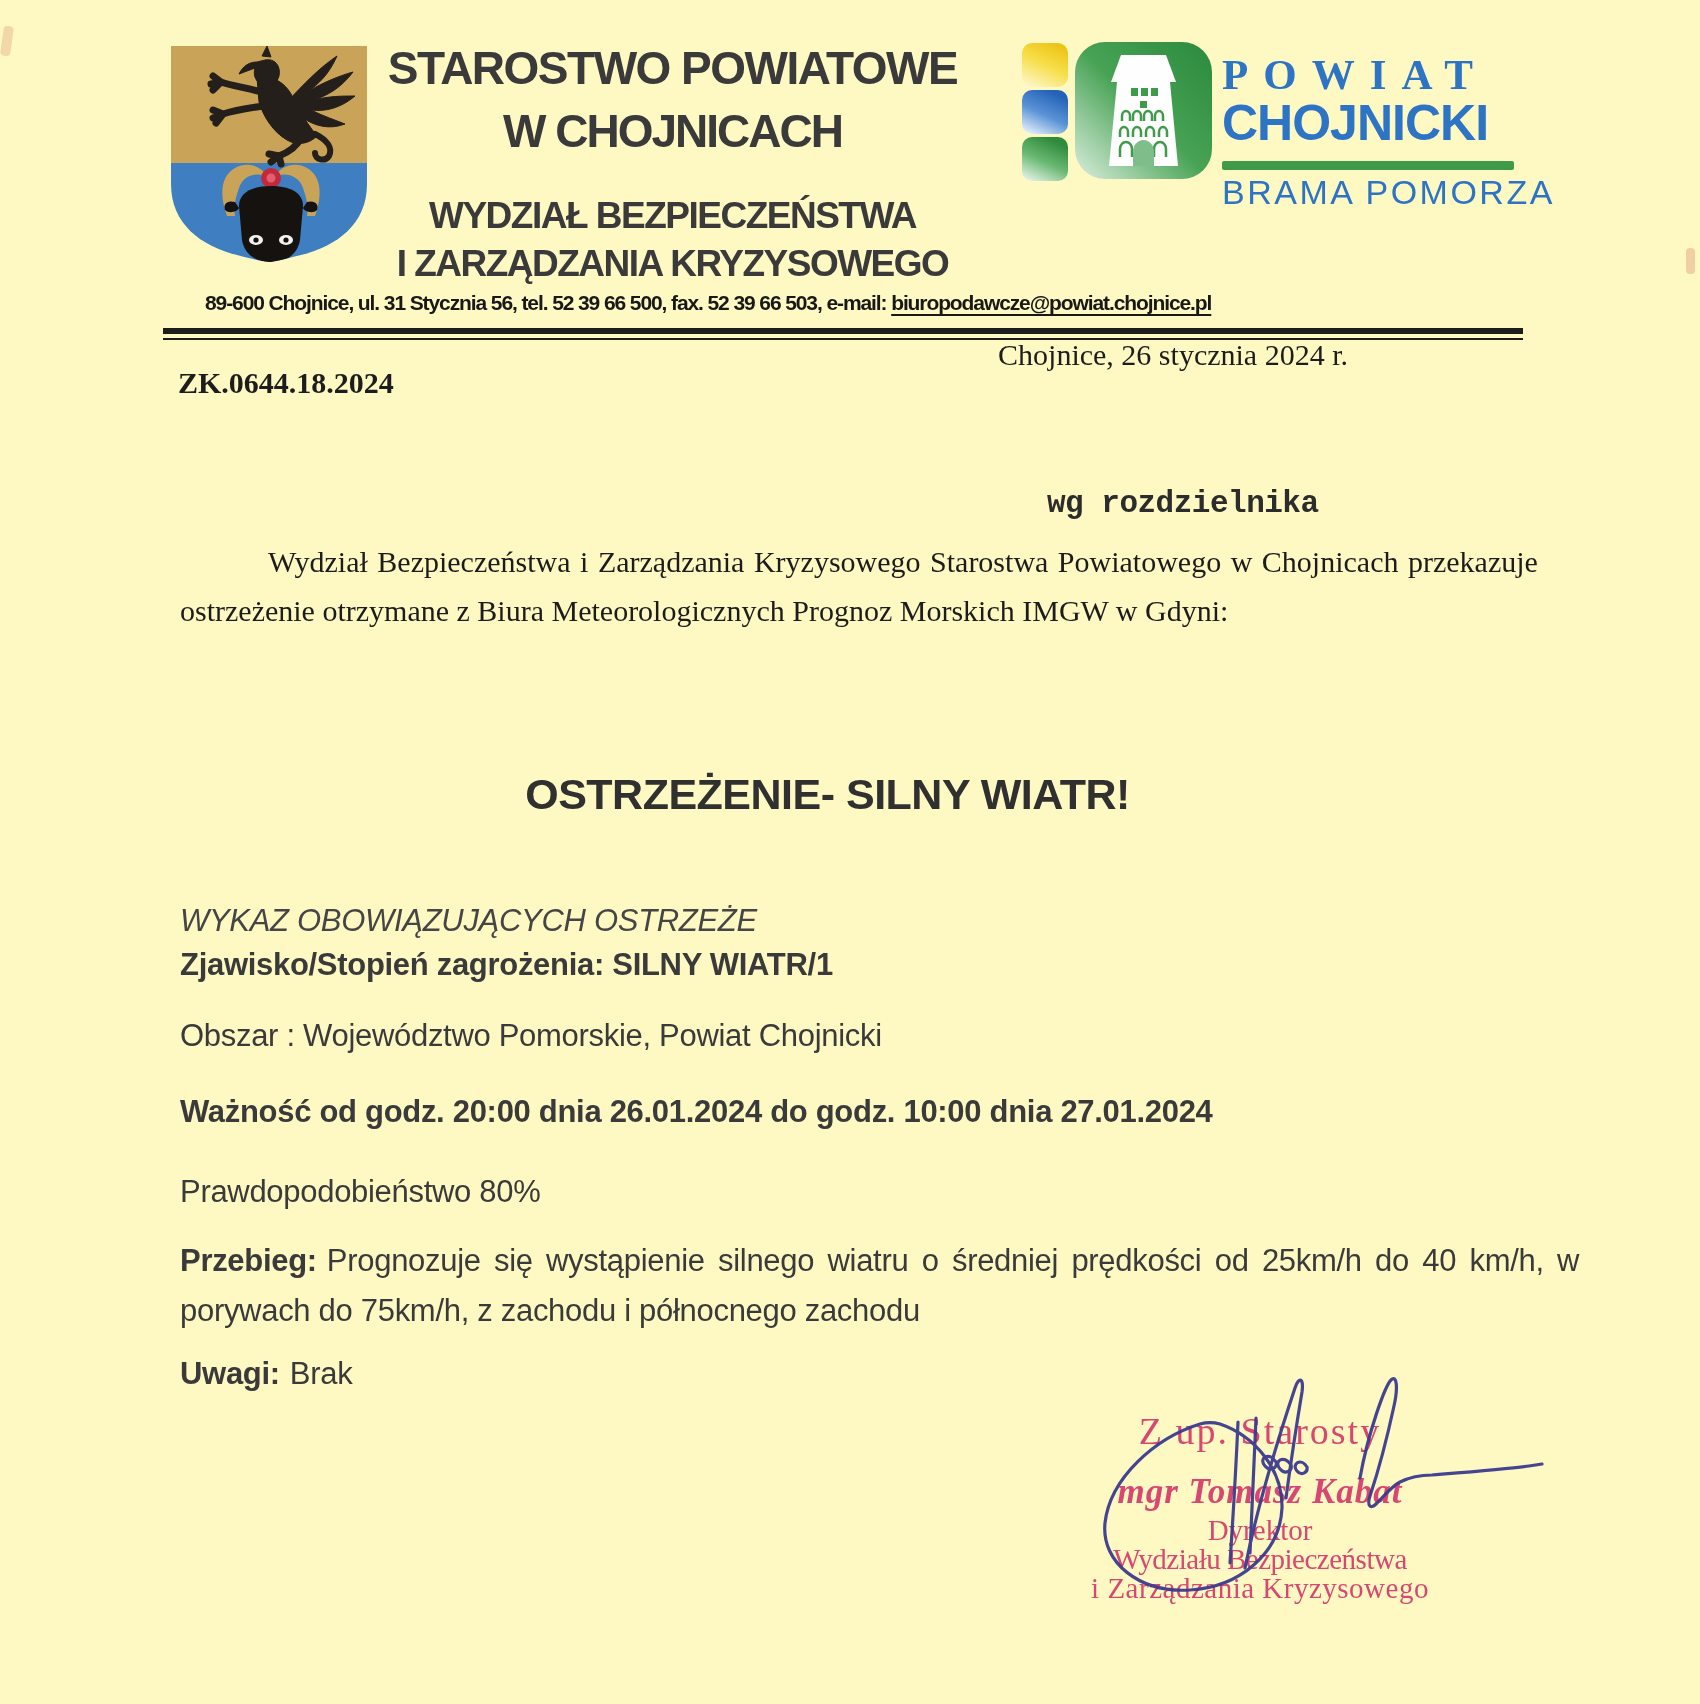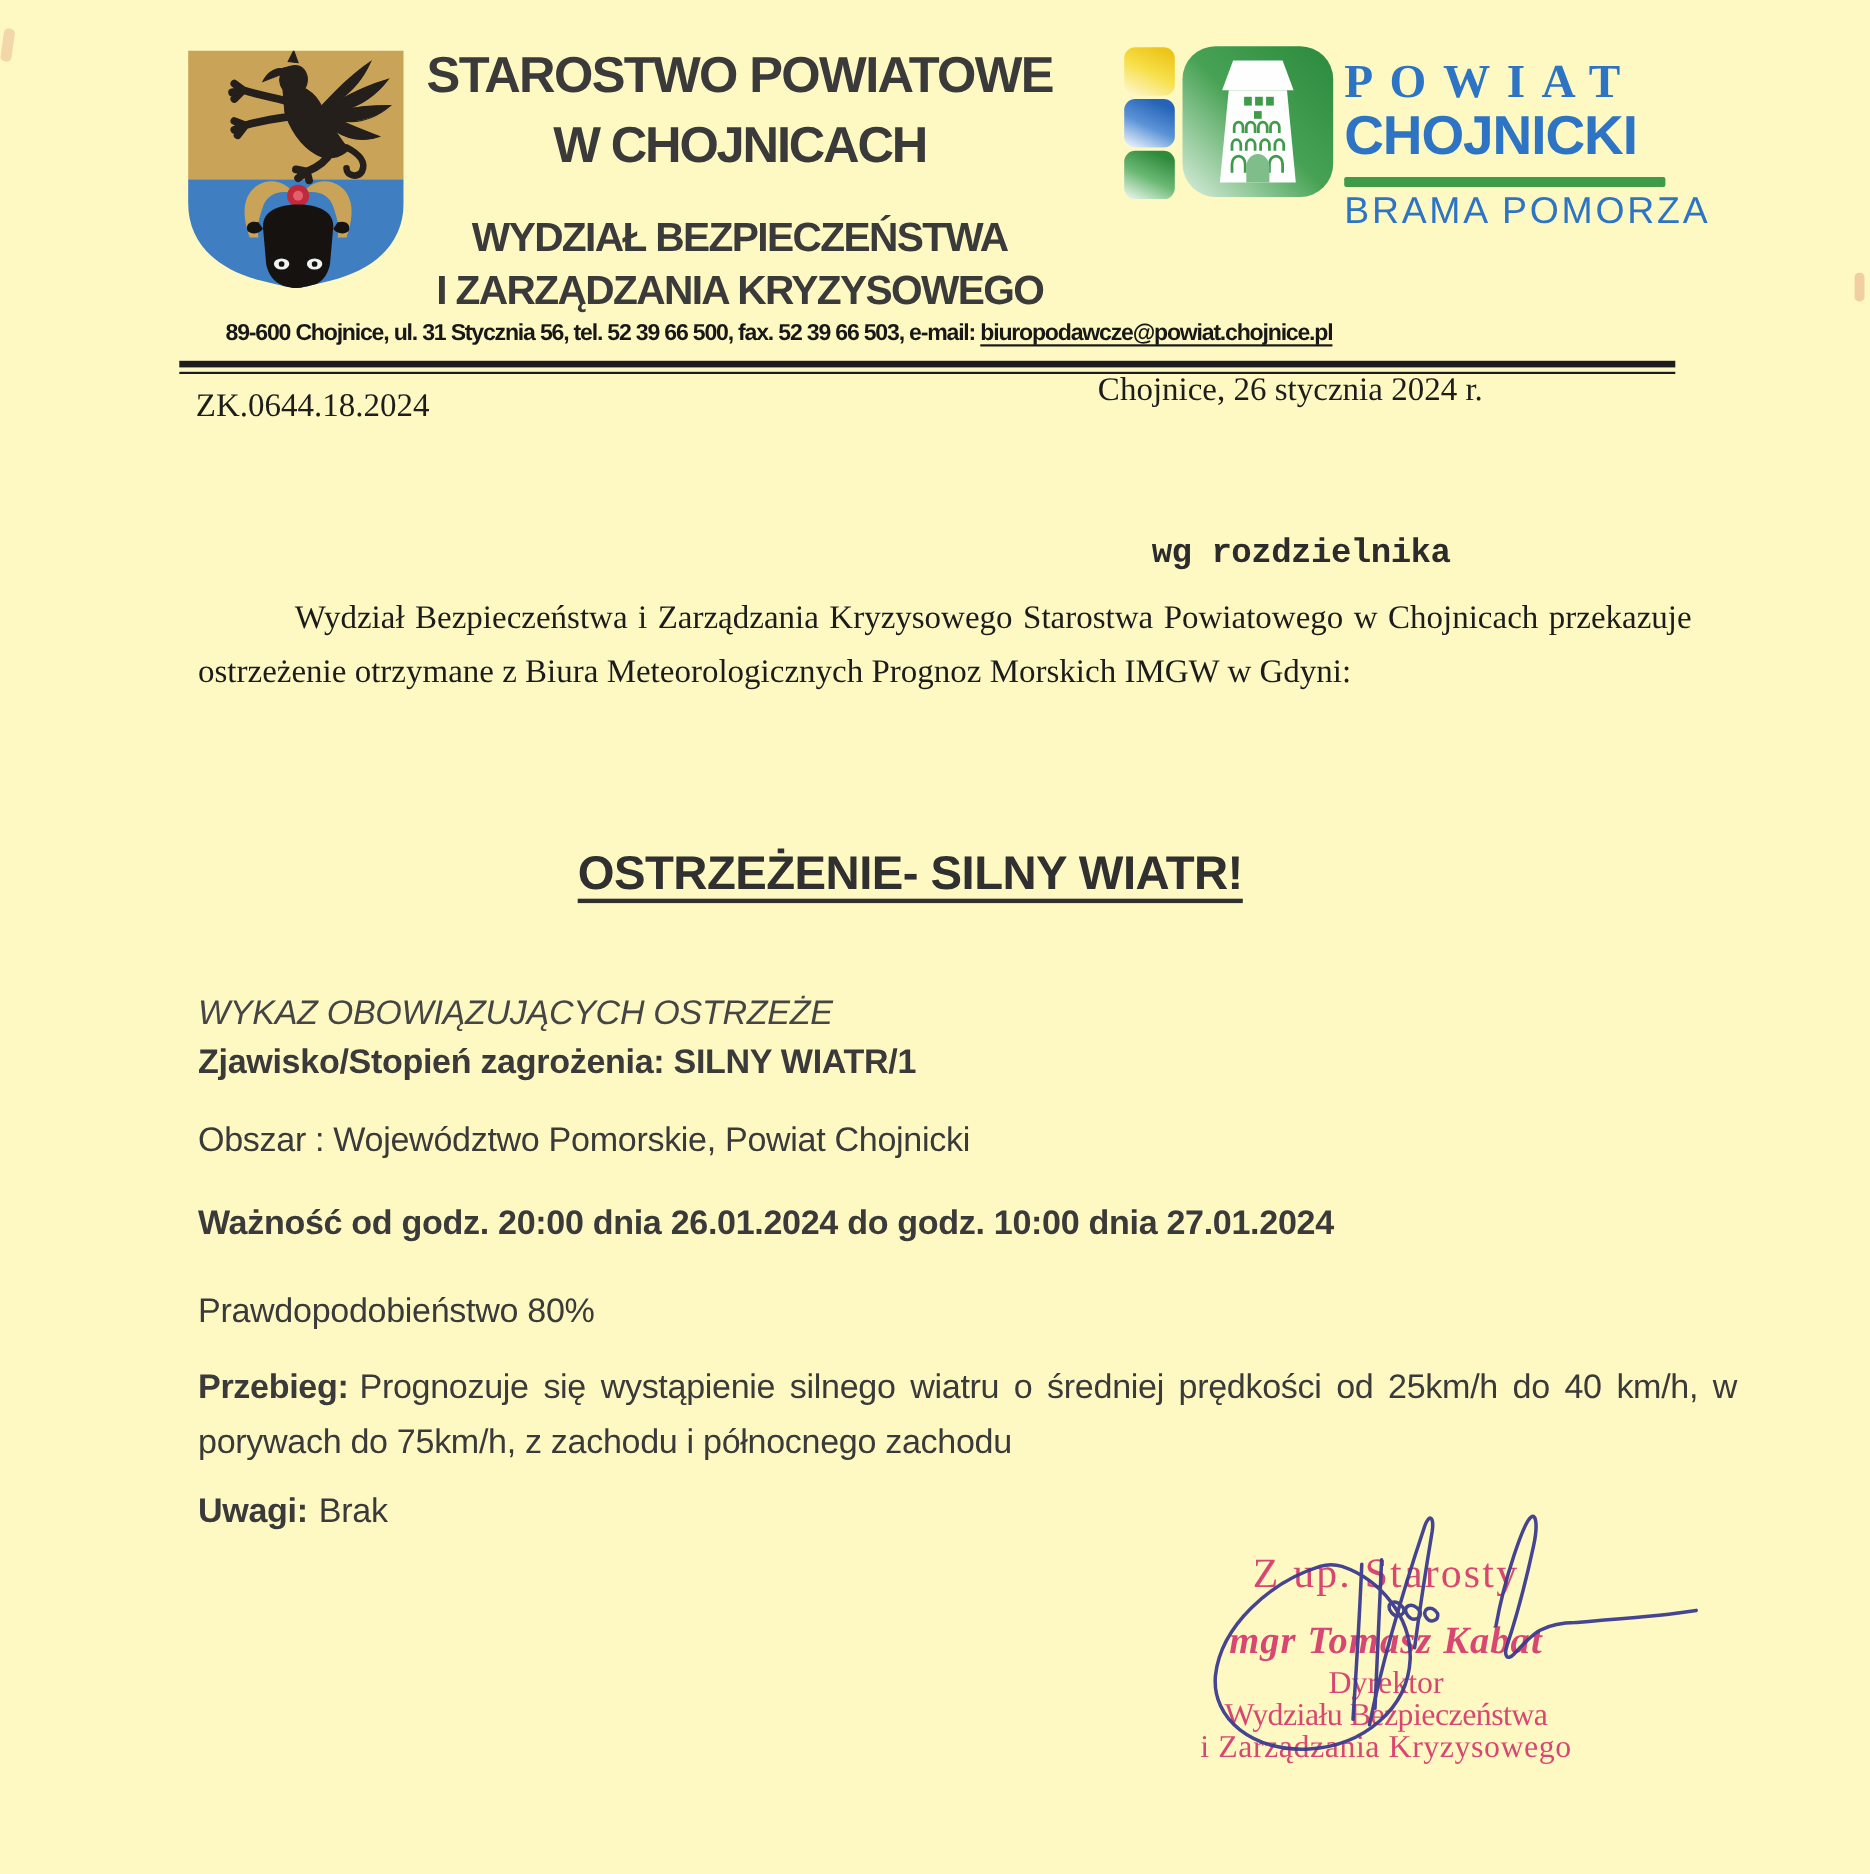--- a/index.html
+++ b/index.html
@@ -26,29 +26,29 @@
   .logo-text { position:absolute; left:200px; top:12px; width:310px; }
   .logo-powiat { font-size:43px; line-height:43px; font-weight:bold; color:#2e74c4; letter-spacing:15px; white-space:nowrap;font-family:Liberation Serif, serif; }
   .logo-chojnicki { font-size:50px; line-height:48px; font-weight:bold; color:#2e74c4; letter-spacing:-1px; margin-top:3px; white-space:nowrap; }
   .logo-bar { width:292px; height:9px; background:#3f9b4a; margin-top:14px; border-radius:2px; }
   .logo-brama { font-size:34px; line-height:34px; color:#2e74c4; letter-spacing:2.5px; margin-top:5px; white-space:nowrap; }
   
   .addr { position:absolute; left:205px; top:291px; font-size:21px; font-weight:bold; letter-spacing:-1.1px; color:#181818; white-space:nowrap; }
   .addr .email { text-decoration:underline; text-underline-offset:4px; }
   .rule { position:absolute; left:163px; top:328px; width:1360px; height:4px; border-top:6px solid #1d1d1d; border-bottom:2px solid #1d1d1d; }
   .date { position:absolute; right:352px; top:338px; font-family:"Liberation Serif", serif; font-size:30px; color:#1d1d1d; white-space:nowrap; }
-  .refno { position:absolute; left:178px; top:352px; font-family:"Liberation Serif", serif; font-size:30px; color:#1d1d1d; }
+  .refno { position:absolute; left:178px; top:366px; font-family:"Liberation Serif", serif; font-size:30px; color:#1d1d1d;font-weight:bold; }
   .distribution { position:absolute; left:1047px; top:486px; font-size:31px; font-weight:bold; letter-spacing:-0.5px; color:#2c2c2c;font-family:Liberation Mono, monospace; }
   
   .intro { position:absolute; left:180px; top:537px; width:1348px; font-family:"Liberation Serif", serif; font-size:30px; line-height:49px; color:#1c1c1c; }
   .intro div { white-space:nowrap; }
   .intro .l1 { text-indent:88px; word-spacing:2px; }
   
   .doc-title { position:absolute; left:180px; top:770px; width:1295px; text-align:center; font-size:43px; font-weight:bold; letter-spacing:-0.5px; color:#303030; }
-  .doc-title span { text-decoration:underline; text-decoration-thickness:4px; text-underline-offset:9px; }
+  .doc-title span { text-decoration-thickness:4px; text-underline-offset:9px; }
   
   .w-line { position:absolute; left:180px; font-size:31px; color:#3a3a3a; letter-spacing:-0.3px; white-space:nowrap;text-align:center; }
   .w-wykaz    { top:903px; font-style:italic; color:#454545; }
   .w-zjawisko { top:947px; font-weight:bold; }
   .w-obszar   { top:1018px; }
   .w-waznosc  { top:1094px; font-weight:bold; }
   .w-prawdo   { top:1174px; }
   .w-przebieg1{ top:1243px; word-spacing:5px; }
   .w-przebieg2{ top:1293px; }
   .w-uwagi    { top:1356px; }

